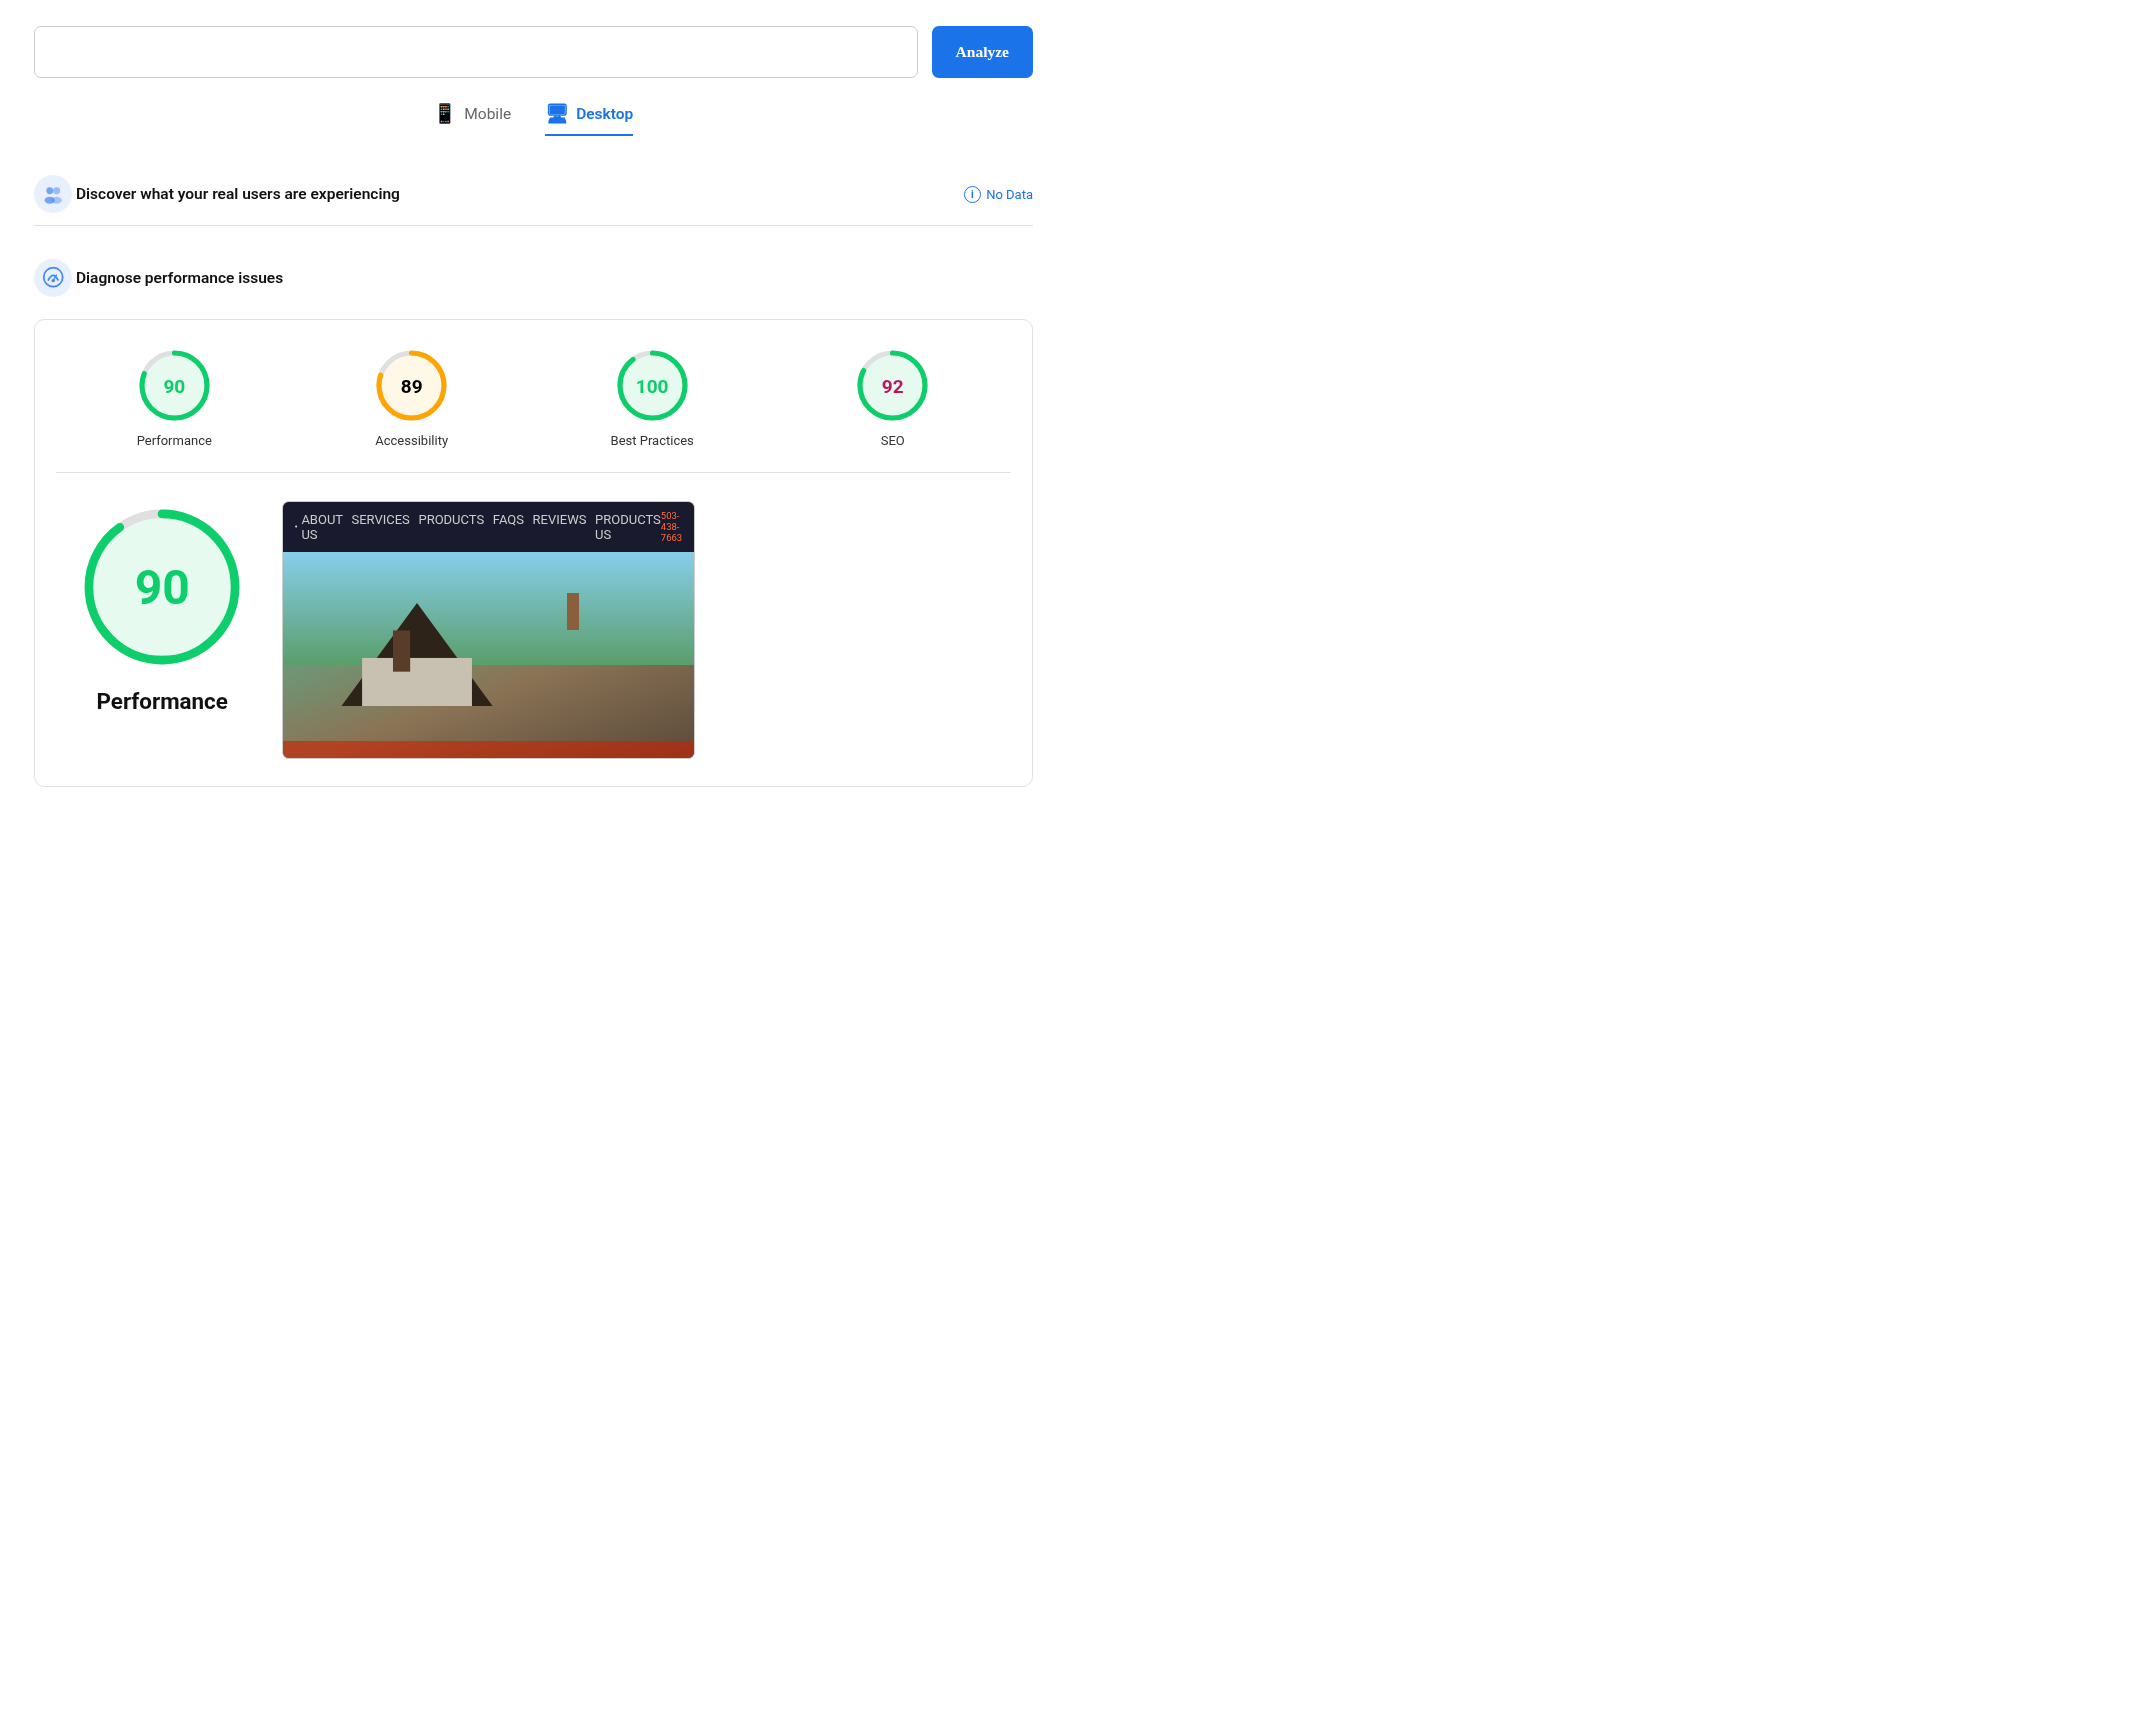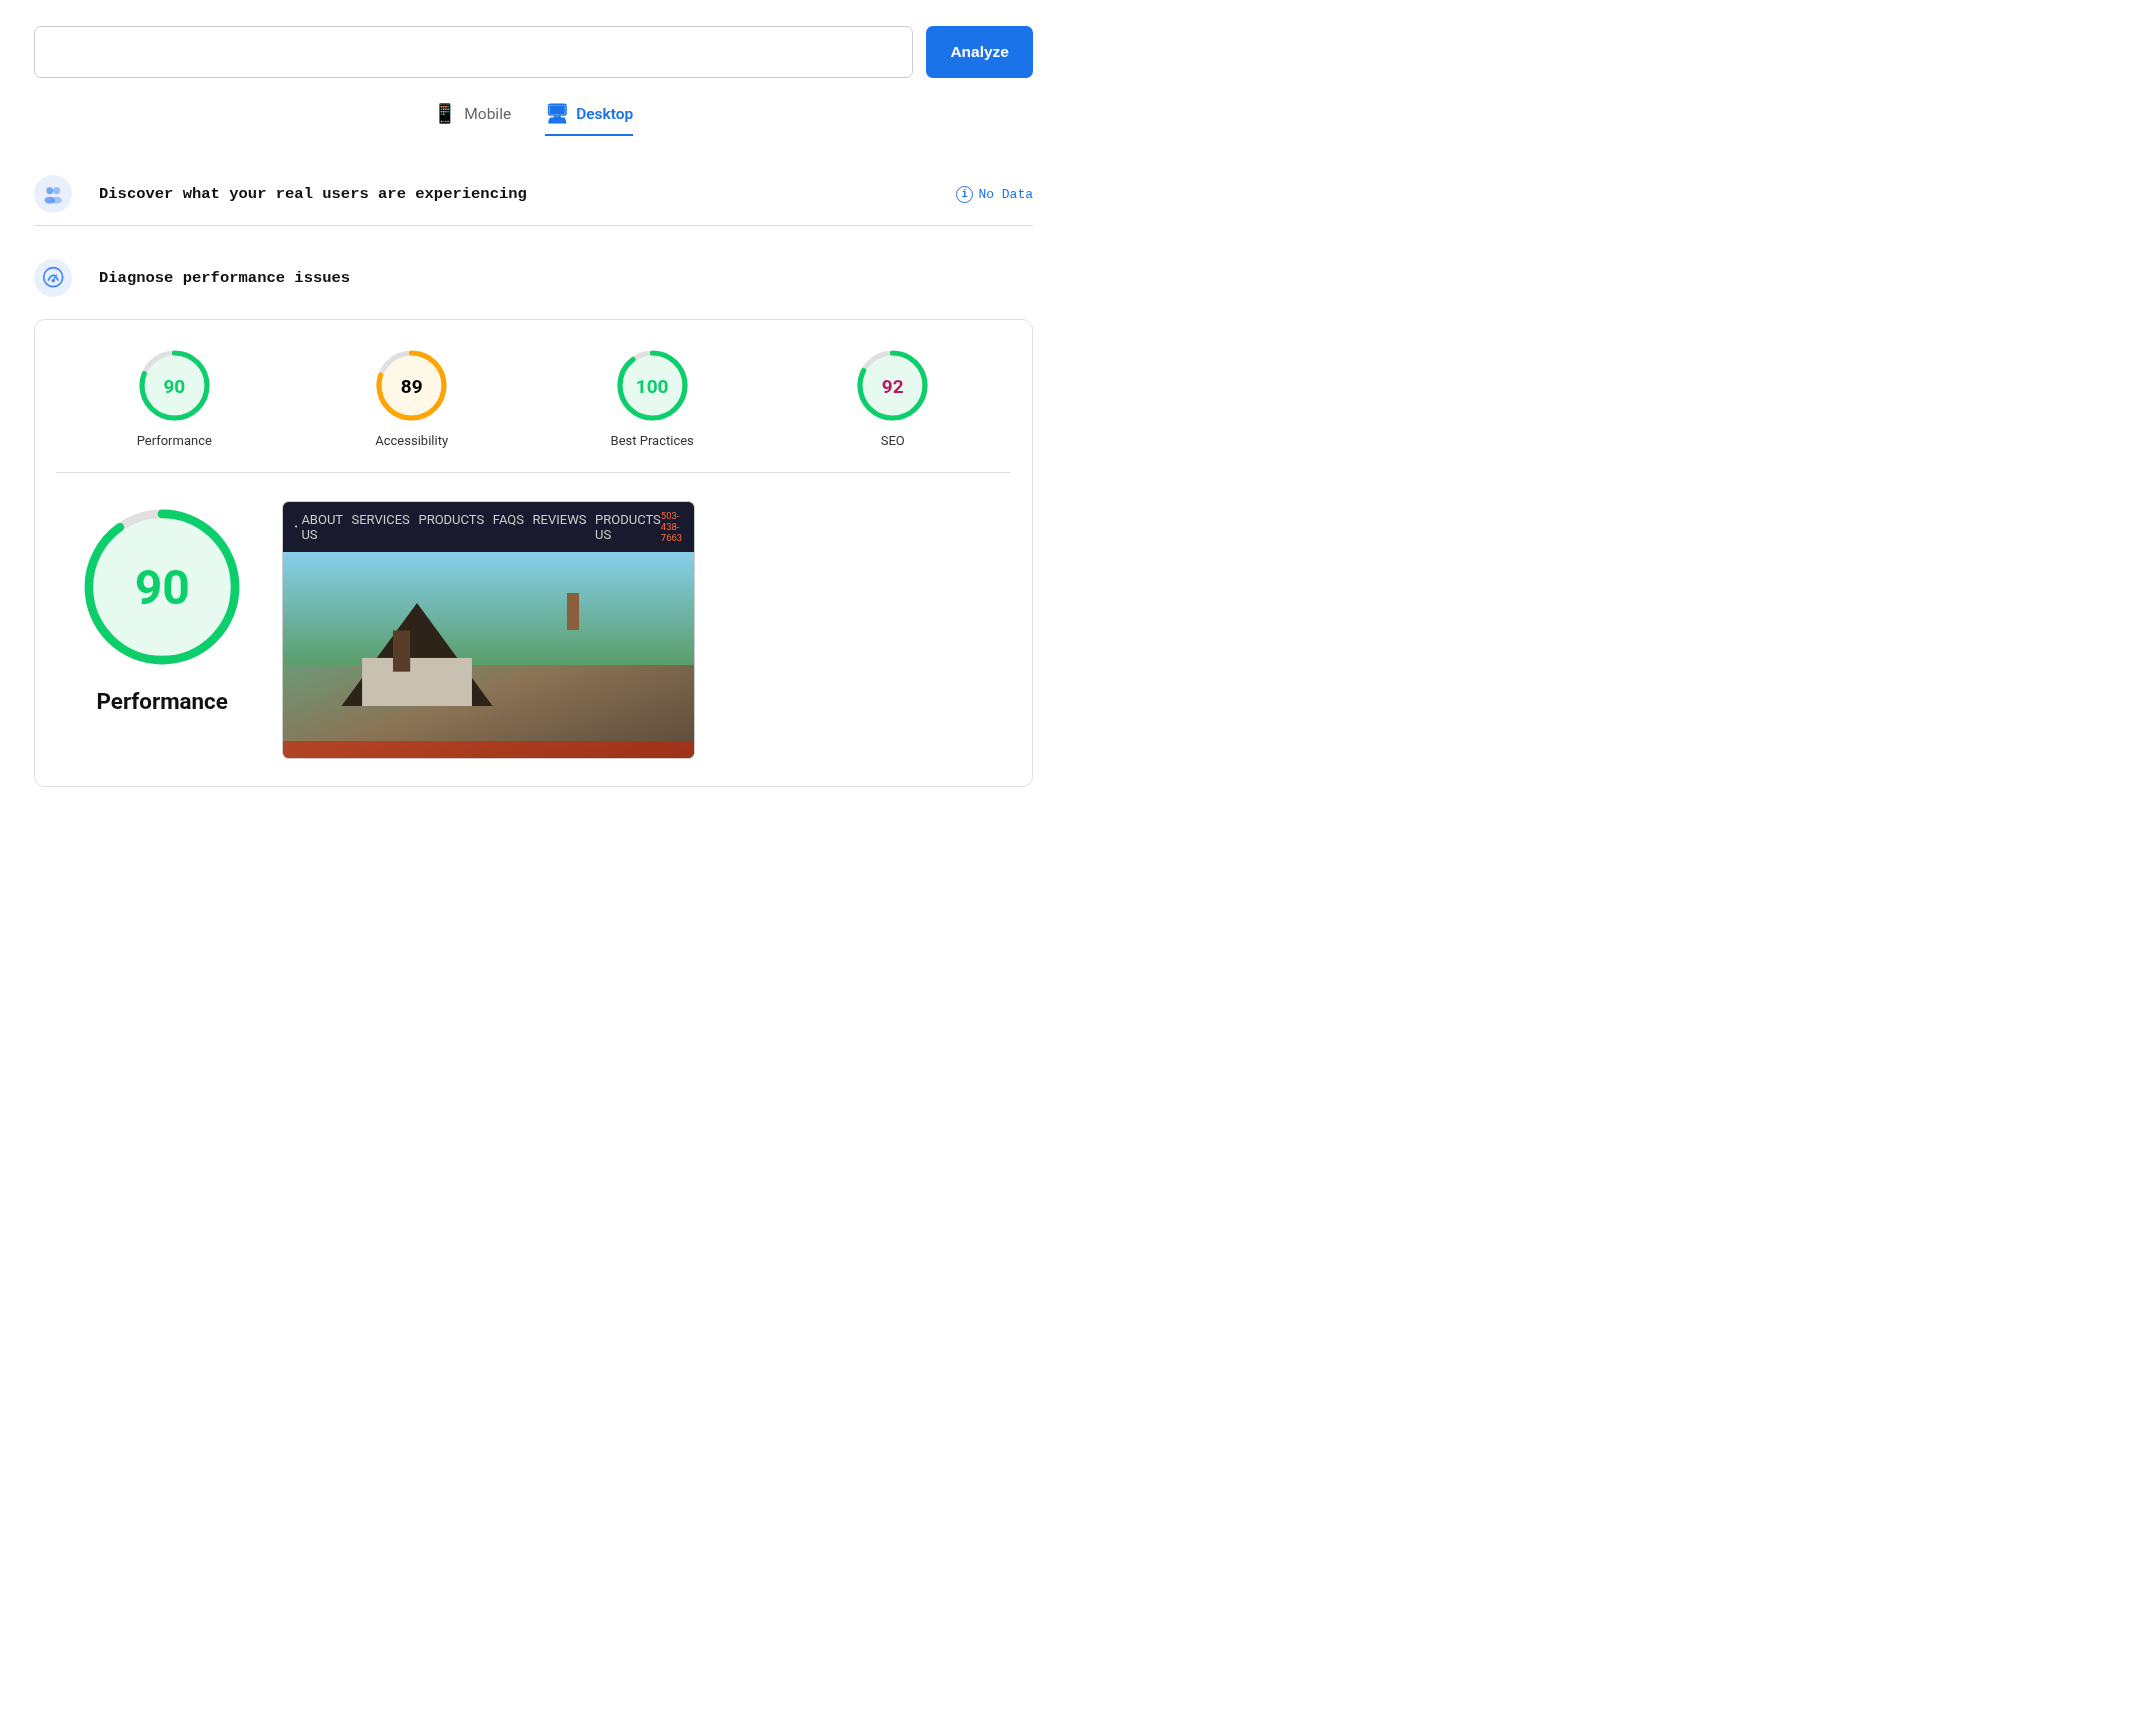--- a/index.html
+++ b/index.html
@@ -32,20 +32,21 @@
       height: 52px;
       padding: 0 24px;
       background: #1a73e8;
       color: #fff;
       border: none;
       border-radius: 6.9px;
       font-size: 15.5px;
       font-weight: 600;
       cursor: pointer;
       white-space: nowrap;
+      font-family: Liberation Serif, serif;
     }
 
     
     .tabs-row {
       display: flex;
       justify-content: center;
       gap: 34px;
       margin-bottom: 27.5px;
     }
     .tab {
@@ -64,25 +65,24 @@
       font-weight: 600;
     }
     .tab-icon {
       font-size: 19px;
     }
 
     
     .section-header {
       display: flex;
       align-items: center;
-      gap: 27px;
+      gap: 4px;
       padding: 12px 0;
       border-bottom: 0.9px solid #e0e0e0;
       margin-bottom: 20.6px;
-      font-family: Liberation Mono, monospace;
     }
     .section-icon-circle {
       width: 38px;
       height: 38px;
       border-radius: 50%;
       background: #e8f0fe;
       display: flex;
       align-items: center;
       justify-content: center;
       flex-shrink: 0;

